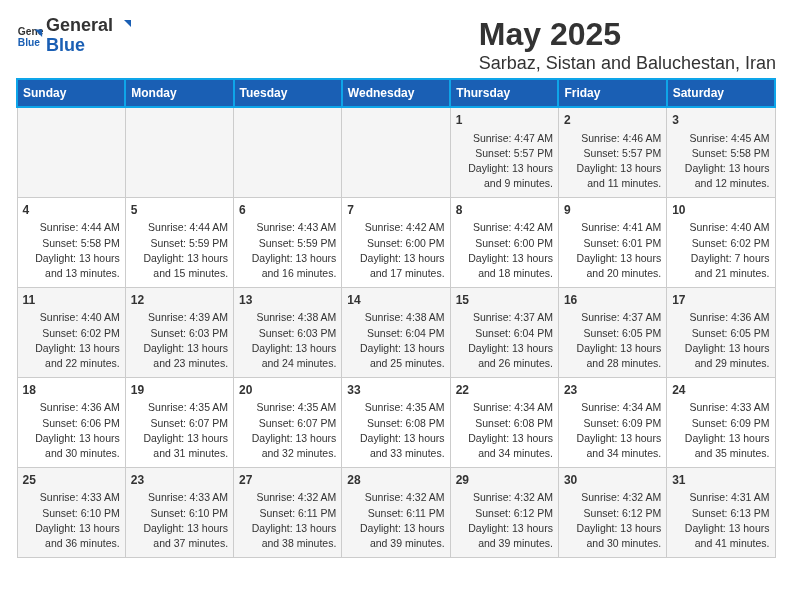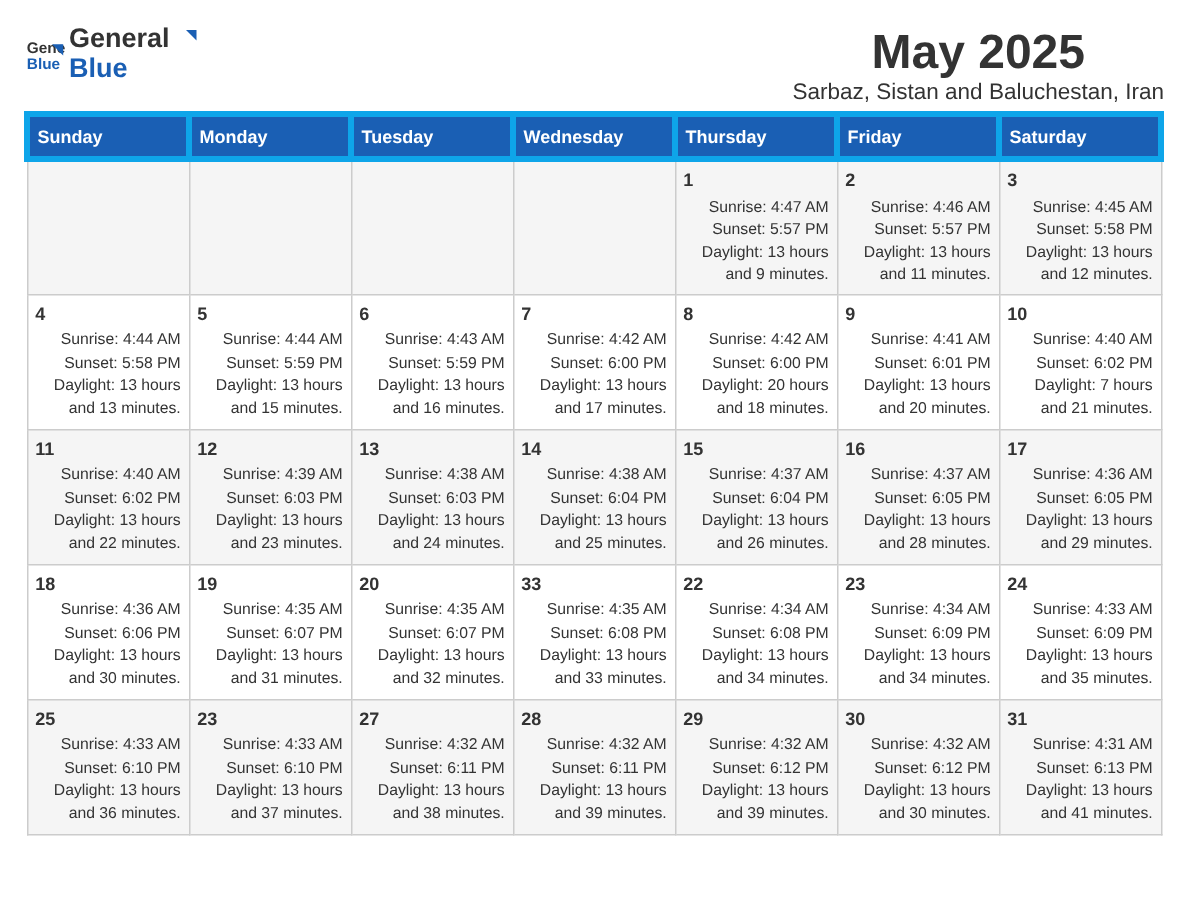--- a/index.html
+++ b/index.html
@@ -28,43 +28,43 @@
     }
     .logo-text span {
       color: #1a5fb4;
     }
     .logo-icon {
       width: 28px;
       height: 28px;
       margin-right: 2px;
     }
     .title-block {
-      text-align: center;
+      text-align: left;
     }
     .main-title {
       font-size: 32px;
       font-weight: bold;
       color: #333;
     }
     .subtitle {
-      font-size: 15px;
+      font-size: 18px;
       color: #333;
     }
     table {
       width: 100%;
       border-collapse: collapse;
       font-size: 11px;
     }
     thead tr th {
       background-color: #1a5fb4;
       color: #fff;
       text-align: left;
       padding: 6px 5px;
       font-size: 12px;
-      border: 4px solid #0ea5e9;
+      border: 2px solid #0ea5e9;
     }
     tbody tr td {
       border: 1px solid #ccc;
       vertical-align: top;
       padding: 4px 5px;
       width: calc(100% / 7);
       min-height: 80px;
       height: 90px;
       color: #333;
       font-size: 10.5px;
@@ -159,21 +159,21 @@
         <td>
           <span class="day-num">6</span>
           <div class="cell-content"><span>Sunrise: 4:43 AM</span><br><span>Sunset: 5:59 PM</span><br><span>Daylight: 13 hours and 16 minutes.</span></div>
         </td>
         <td>
           <span class="day-num">7</span>
           <div class="cell-content"><span>Sunrise: 4:42 AM</span><br><span>Sunset: 6:00 PM</span><br><span>Daylight: 13 hours and 17 minutes.</span></div>
         </td>
         <td>
           <span class="day-num">8</span>
-          <div class="cell-content"><span>Sunrise: 4:42 AM</span><br><span>Sunset: 6:00 PM</span><br><span>Daylight: 20 hours and 18 minutes.</span></div>
+          <div class="cell-content"><span>Sunrise: 4:42 AM</span><br><span>Sunset: 6:00 PM</span><br><span>Daylight: 13 hours and 18 minutes.</span></div>
         </td>
         <td>
           <span class="day-num">9</span>
           <div class="cell-content"><span>Sunrise: 4:41 AM</span><br><span>Sunset: 6:01 PM</span><br><span>Daylight: 13 hours and 20 minutes.</span></div>
         </td>
         <td>
           <span class="day-num">10</span>
           <div class="cell-content"><span>Sunrise: 4:40 AM</span><br><span>Sunset: 6:02 PM</span><br><span>Daylight: 7 hours and 21 minutes.</span></div>
         </td>
       </tr>

